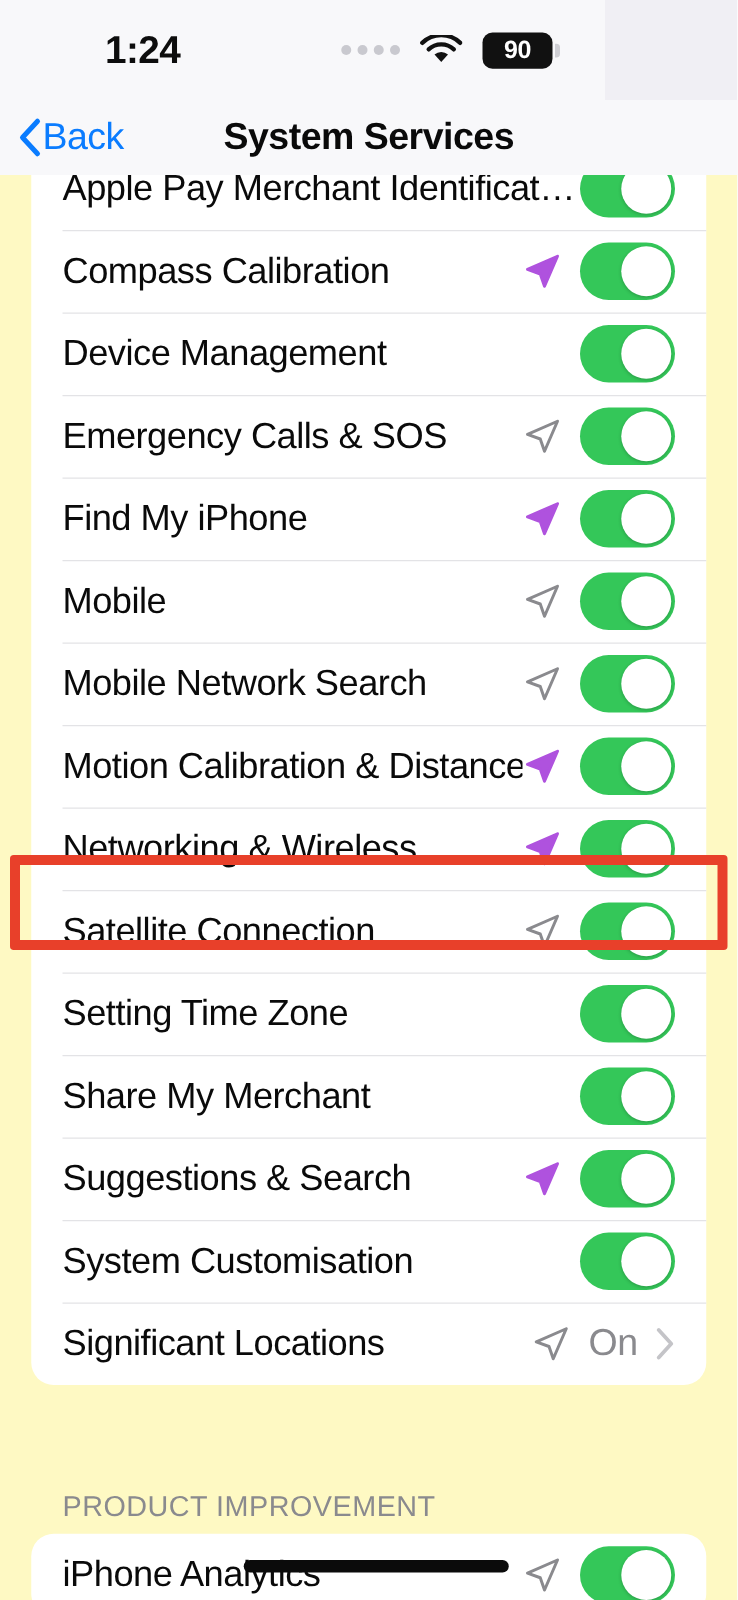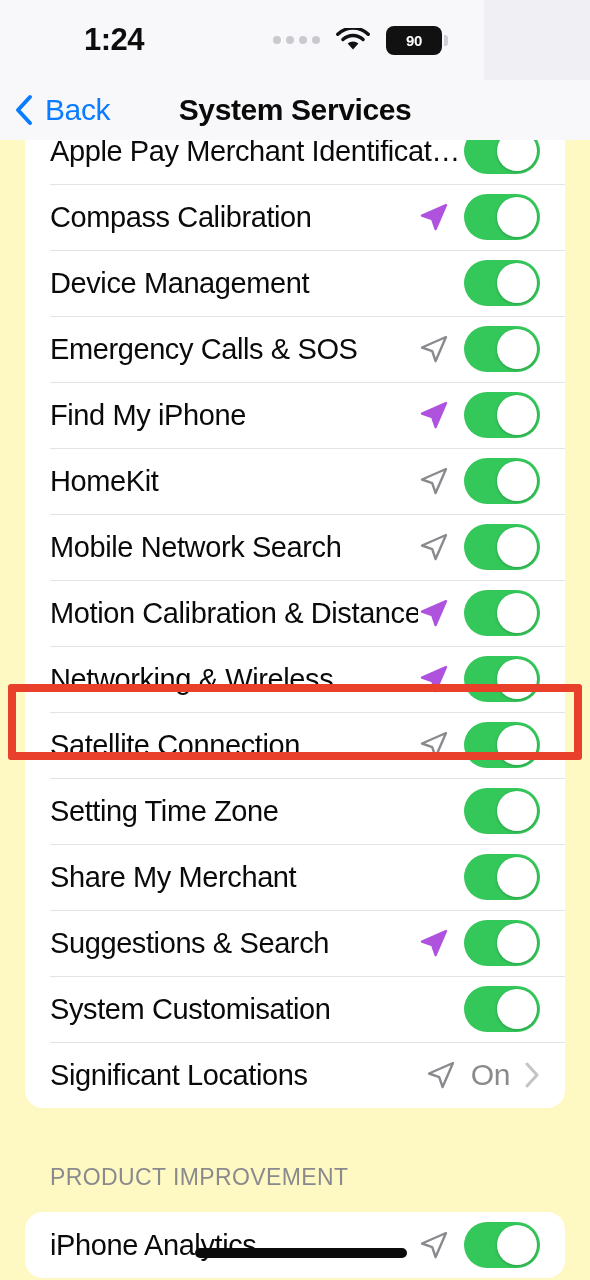--- a/index.html
+++ b/index.html
@@ -32,34 +32,34 @@
   .dots { display:flex; gap:5px; align-items:center; }
   .dots i { width:8px; height:8px; border-radius:50%; background:#c9c9cf; display:block; }
   .wifi { width:34px; height:25px; position:relative; }
   .battery {
     position:relative;
     width:56px; height:29px;
     background:#111111;
     border-radius:8px;
     display:flex; align-items:center; justify-content:center;
   }
-  .battery-pct { color:#ffffff; font-size:15px; font-weight:bold; letter-spacing:-0.3px; }
+  .battery-pct { color:#ffffff; font-size:20px; font-weight:bold; letter-spacing:-0.3px; }
   .battery:after {
     content:""; position:absolute; right:-6px; top:9px;
     width:4px; height:11px; background:#cfcfd4; border-radius:0 3px 3px 0;
   }
 
   
   .navbar {
     position:absolute; top:80px; left:0; width:590px; height:60px;
     background:#f8f8fa;
     display:flex; align-items:center;
   }
   .back-btn {
-    display:flex; align-items:center; gap:11px;
+    display:flex; align-items:center; gap:0;
     margin-left:14px; cursor:pointer;
   }
   .chev-left { width:20px; height:32px; }
   .back-label { color:#0a7cff; font-size:30px; letter-spacing:-0.4px; }
   .nav-title {
     position:absolute; left:0; right:0; text-align:center;
     font-size:30px; font-weight:bold; color:#0a0a0a; letter-spacing:-0.4px;
     pointer-events:none;
   }
 
@@ -104,22 +104,22 @@
     position:absolute; top:3px; right:3px;
     width:40px; height:40px; border-radius:50%;
     background:#ffffff;
     box-shadow:0 1px 3px rgba(0,0,0,0.22);
   }
 
   .value-text { font-size:30px; color:#8a8a8e; letter-spacing:-0.4px; }
   .chev-right { width:16px; height:26px; flex:none; }
 
   .section-header {
-    padding:56px 25px 21px 50px;
-    font-size:23px; color:#8a8a8e; letter-spacing:0.4px;
+    padding:56px 25px 8px 50px;
+    font-size:23px; color:#8a8a8e; letter-spacing:0.4px;margin-top:28px;
   }
 
   
   .highlight {
     position:absolute;
     left:8px; top:684px;
     width:574px; height:76px;
     border:8px solid #e8402a;
     border-radius:3px;
     pointer-events:none;
@@ -221,21 +221,21 @@
             <span class="row-right">
               <span class="arrow"><svg viewBox="0 0 32 32" width="32" height="32">
                   <path d="M28 4 L4 14.5 L14.2 18.2 L17.6 28 Z" fill="#AF52DE" stroke="#AF52DE" stroke-width="2.4" stroke-linejoin="round"></path>
                 </svg></span>
               <span class="toggle">
                 <span class="knob"></span>
               </span>
             </span>
           </div>
           <div class="row">
-            <span class="row-label">HomeKit</span>
+            <span class="row-label">Mobile</span>
             <span class="row-right">
               <span class="arrow"><svg viewBox="0 0 32 32" width="32" height="32">
                   <path d="M28 4 L4 14.5 L14.2 18.2 L17.6 28 Z" fill="none" stroke="#8A8A8E" stroke-width="2.4" stroke-linejoin="round"></path>
                 </svg></span>
               <span class="toggle">
                 <span class="knob"></span>
               </span>
             </span>
           </div>
           <div class="row">

